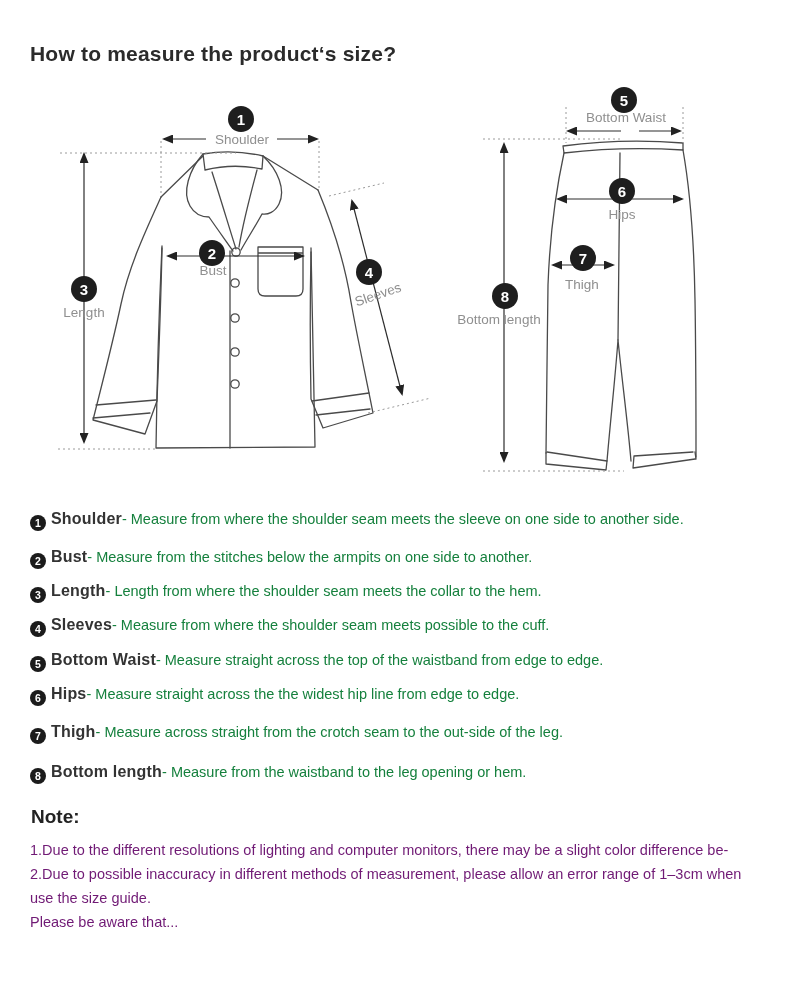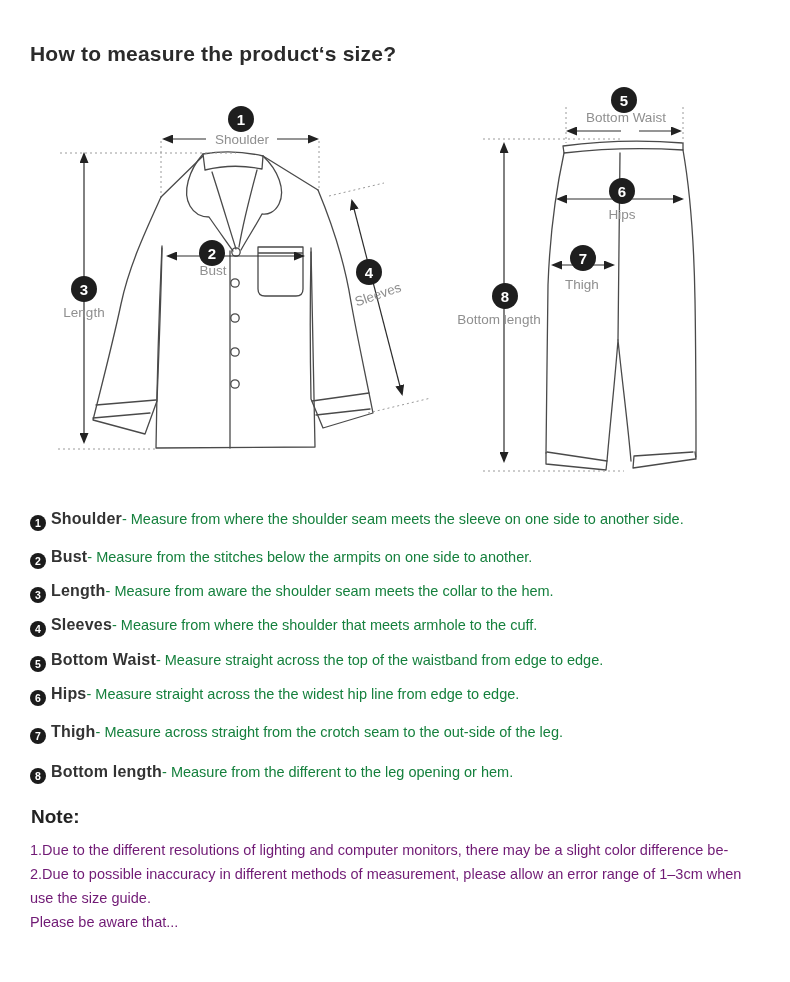--- a/index.html
+++ b/index.html
@@ -154,26 +154,26 @@
     <div class="dlabel" style="left:338px;top:287px;width:80px;transform:rotate(-19deg);">Sleeves</div>
     <div class="dlabel" style="left:566px;top:110px;width:120px;">Bottom Waist</div>
     <div class="dlabel" style="left:582px;top:207px;width:80px;">Hips</div>
     <div class="dlabel" style="left:542px;top:277px;width:80px;">Thigh</div>
     <div class="dlabel" style="left:429px;top:312px;width:140px;">Bottom length</div>
   </div>
 
   <div>
     <div class="legend-row" style="top:510px;"><span class="lbadge">1</span><span class="lterm">Shoulder</span><span class="ldesc">- Measure from where the shoulder seam meets the sleeve on one side to another side.</span></div>
     <div class="legend-row" style="top:548px;"><span class="lbadge">2</span><span class="lterm">Bust</span><span class="ldesc">- Measure from the stitches below the armpits on one side to another.</span></div>
-    <div class="legend-row" style="top:582px;"><span class="lbadge">3</span><span class="lterm">Length</span><span class="ldesc">- Measure from aware the shoulder seam meets the collar to the hem.</span></div>
-    <div class="legend-row" style="top:616px;"><span class="lbadge">4</span><span class="lterm">Sleeves</span><span class="ldesc">- Measure from where the shoulder that meets armhole to the cuff.</span></div>
+    <div class="legend-row" style="top:582px;"><span class="lbadge">3</span><span class="lterm">Length</span><span class="ldesc">- Length from where the shoulder seam meets the collar to the hem.</span></div>
+    <div class="legend-row" style="top:616px;"><span class="lbadge">4</span><span class="lterm">Sleeves</span><span class="ldesc">- Measure from where the shoulder seam meets possible to the cuff.</span></div>
     <div class="legend-row" style="top:651px;"><span class="lbadge">5</span><span class="lterm">Bottom Waist</span><span class="ldesc">- Measure straight across the top of the waistband from edge to edge.</span></div>
     <div class="legend-row" style="top:685px;"><span class="lbadge">6</span><span class="lterm">Hips</span><span class="ldesc">- Measure straight across the the widest hip line from edge to edge.</span></div>
     <div class="legend-row" style="top:723px;"><span class="lbadge">7</span><span class="lterm">Thigh</span><span class="ldesc">- Measure across straight from the crotch seam to the out-side of the leg.</span></div>
-    <div class="legend-row" style="top:763px;"><span class="lbadge">8</span><span class="lterm">Bottom length</span><span class="ldesc">- Measure from the different to the leg opening or hem.</span></div>
+    <div class="legend-row" style="top:763px;"><span class="lbadge">8</span><span class="lterm">Bottom length</span><span class="ldesc">- Measure from the waistband to the leg opening or hem.</span></div>
   </div>
 
   <div class="note-heading">Note:</div>
   <div class="note-lines">
     <div class="note-line">1.Due to the different resolutions of lighting and computer monitors, there may be a slight color difference be-</div>
     <div class="note-line">2.Due to possible inaccuracy in different methods of measurement, please allow an error range of 1–3cm when</div>
     <div class="note-line">use the size guide.</div>
     <div class="note-line">Please be aware that...</div>
   </div>
 

